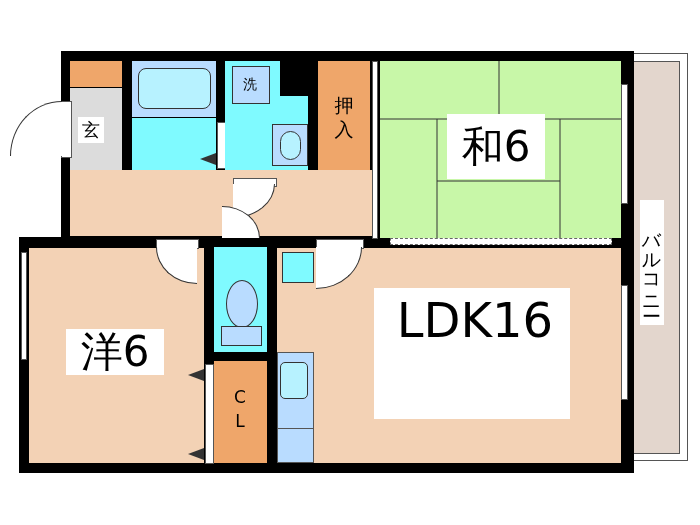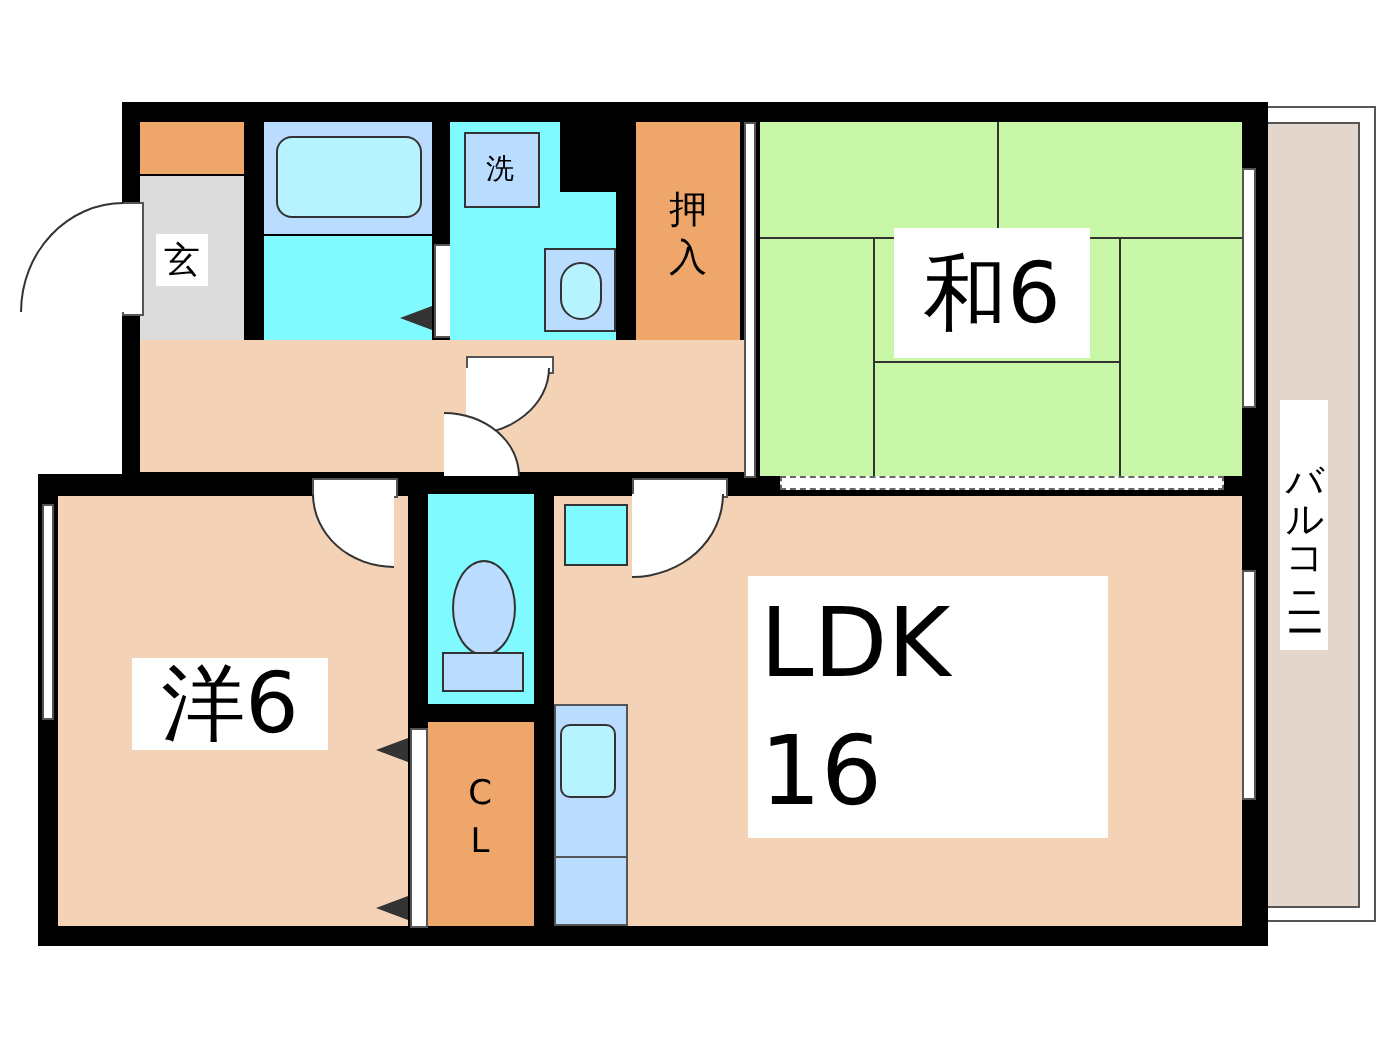--- a/index.html
+++ b/index.html
@@ -86,16 +86,16 @@
 </div>
 
 <div class="abs" style="left:277px;top:248px;width:344px;height:215px;background:#f3d2b5;"></div>
 <div class="win" style="left:621px;top:285px;width:7px;height:115px;"></div>
 <div class="fixture" style="left:282px;top:252px;width:32px;height:31px;background:#7ffaff;border:1px solid #333;"></div>
 <div class="door" style="left:316px;top:239px;width:46px;height:8px;border:1px solid #555;"></div>
 <div class="abs" style="left:316px;top:247px;width:46px;height:42px;border-bottom:1px solid #333;border-right:1px solid #333;border-bottom-right-radius:46px 42px;background:#fff;"></div>
 <div class="abs" style="left:277px;top:352px;width:37px;height:111px;background:#b9dcff;border:1px solid #555;"></div>
 <div class="fixture" style="left:280px;top:362px;width:28px;height:37px;background:#b7f2ff;border-radius:5px;"></div>
 <div class="abs" style="left:277px;top:428px;width:37px;height:1px;background:#555;"></div>
-<div class="lbl" style="left:374px;top:288px;width:180px;height:131px;flex-direction:column;align-items:flex-start;padding-left:6px;box-sizing:border-box;font-size:48px;line-height:64px;">
+<div class="lbl" style="left:374px;top:288px;width:196px;height:131px;flex-direction:row;align-items:flex-start;padding-left:6px;box-sizing:border-box;font-size:48px;line-height:64px;">
   <span>LDK</span>
   <span>16</span>
 </div>
 
 </body></html>

